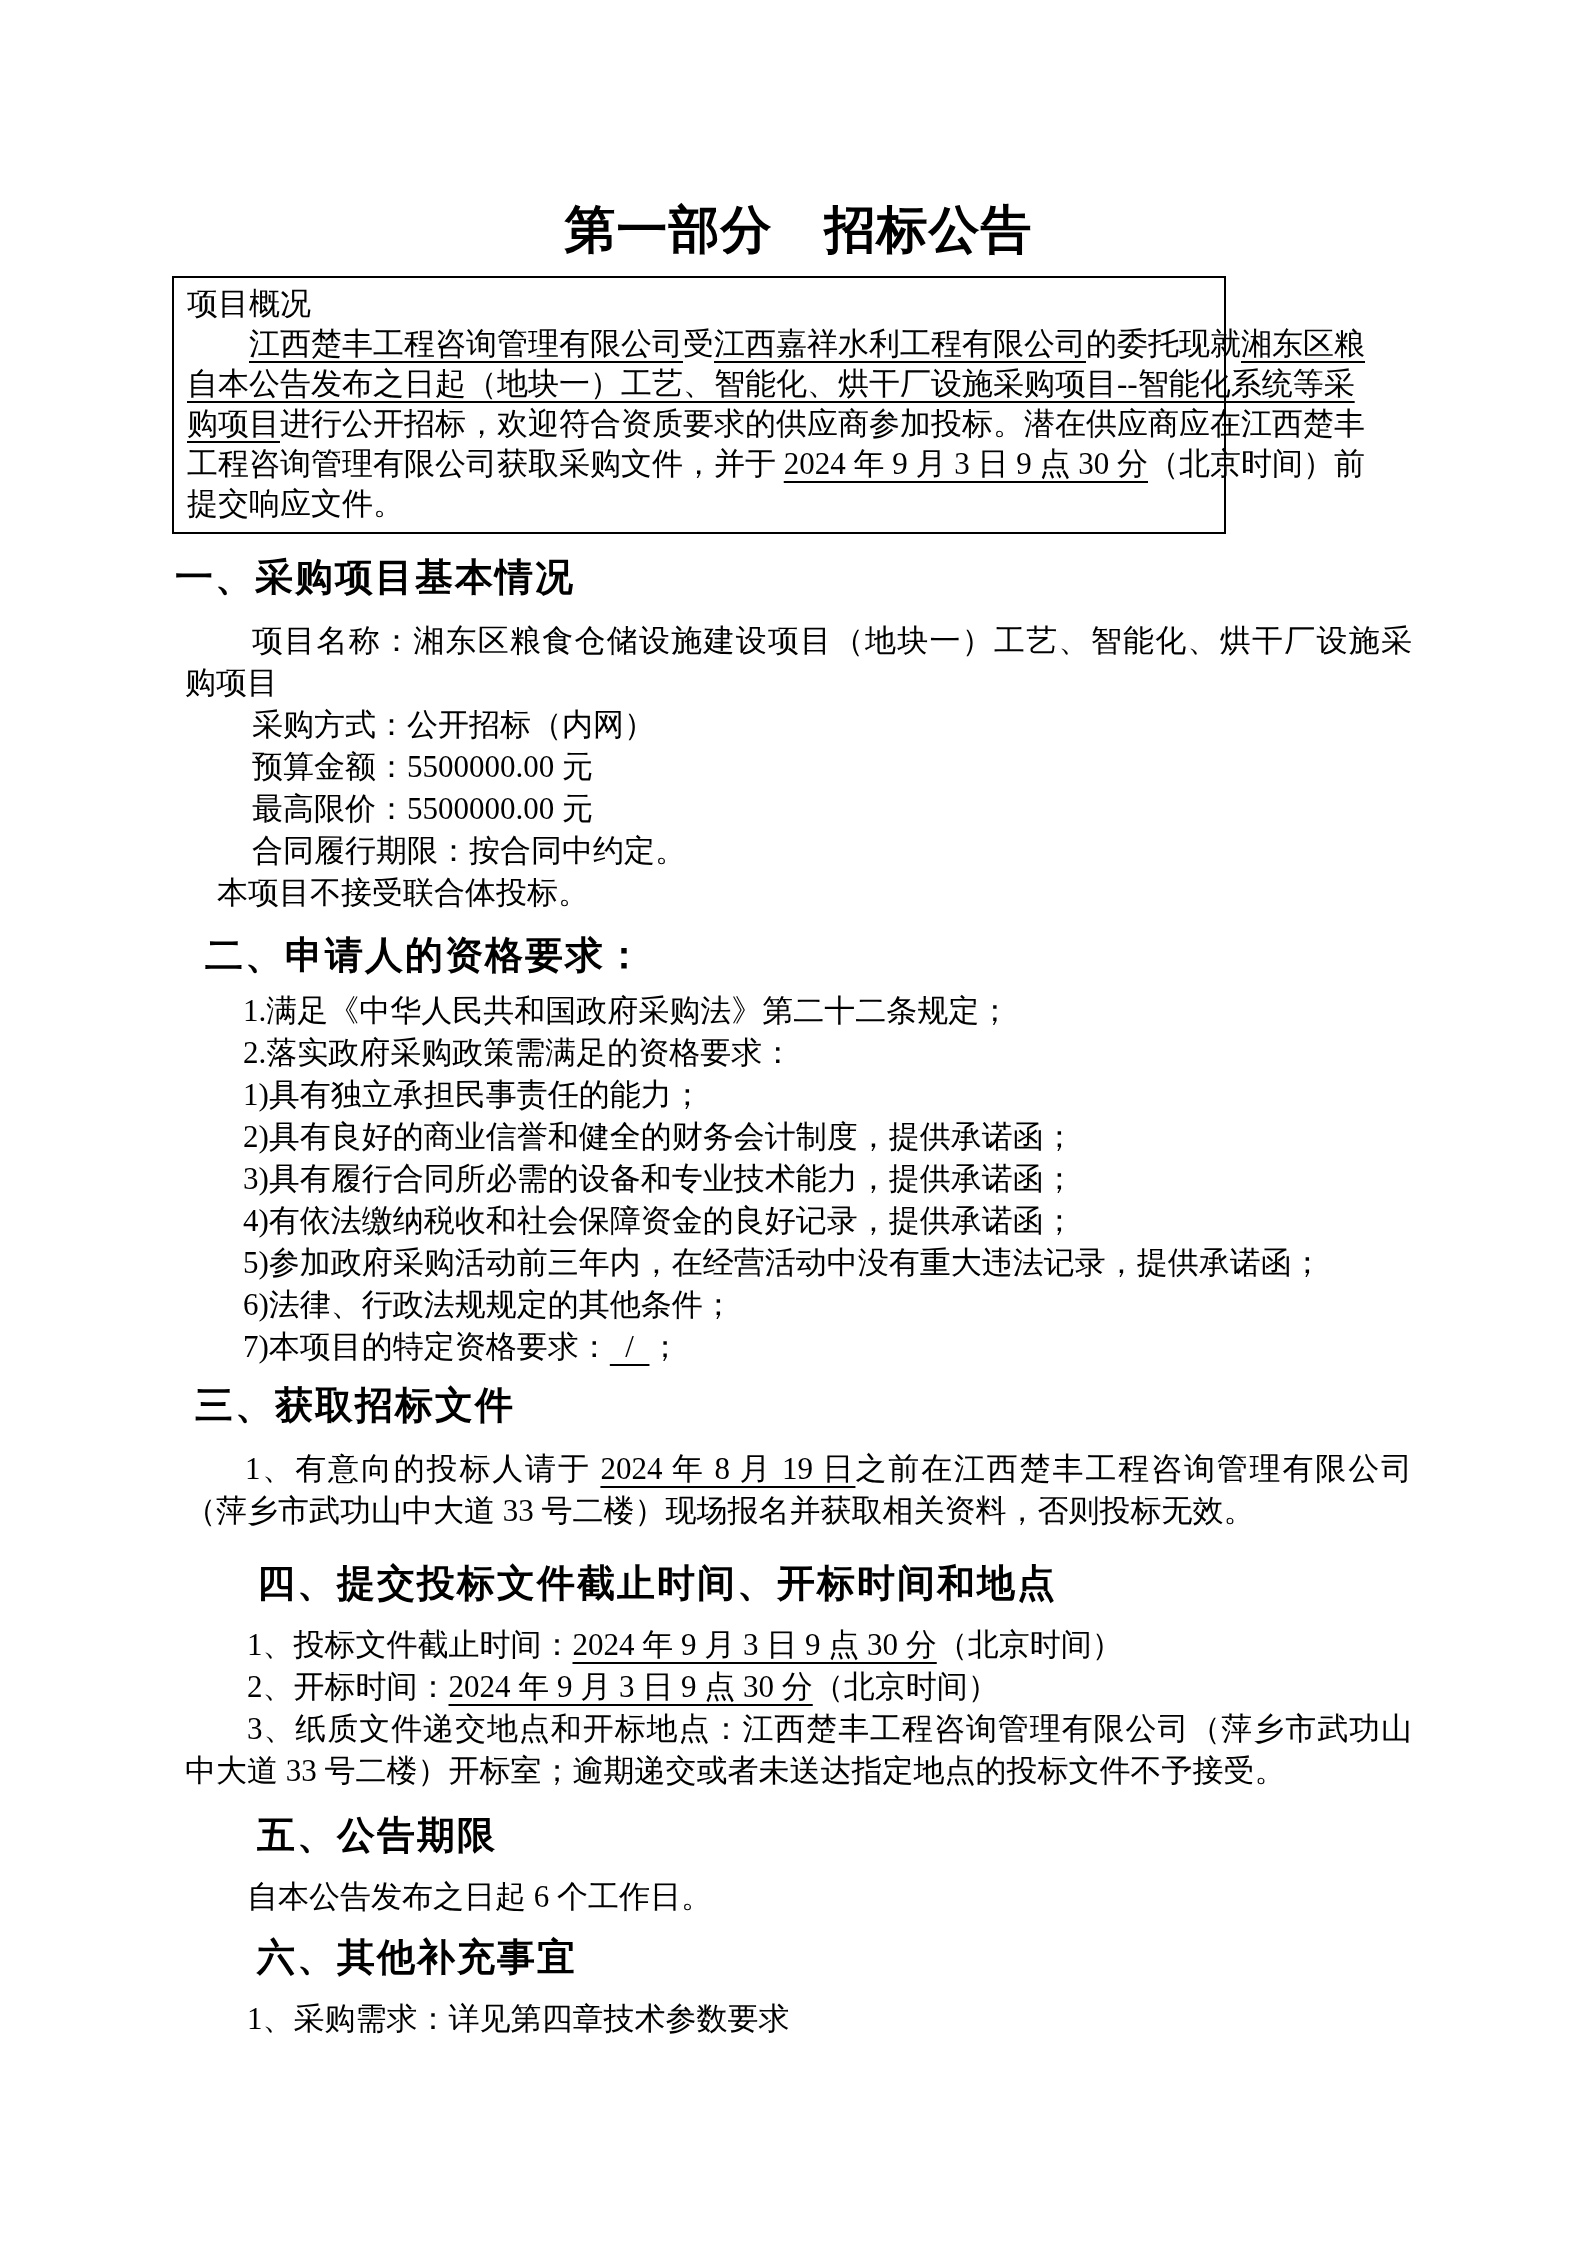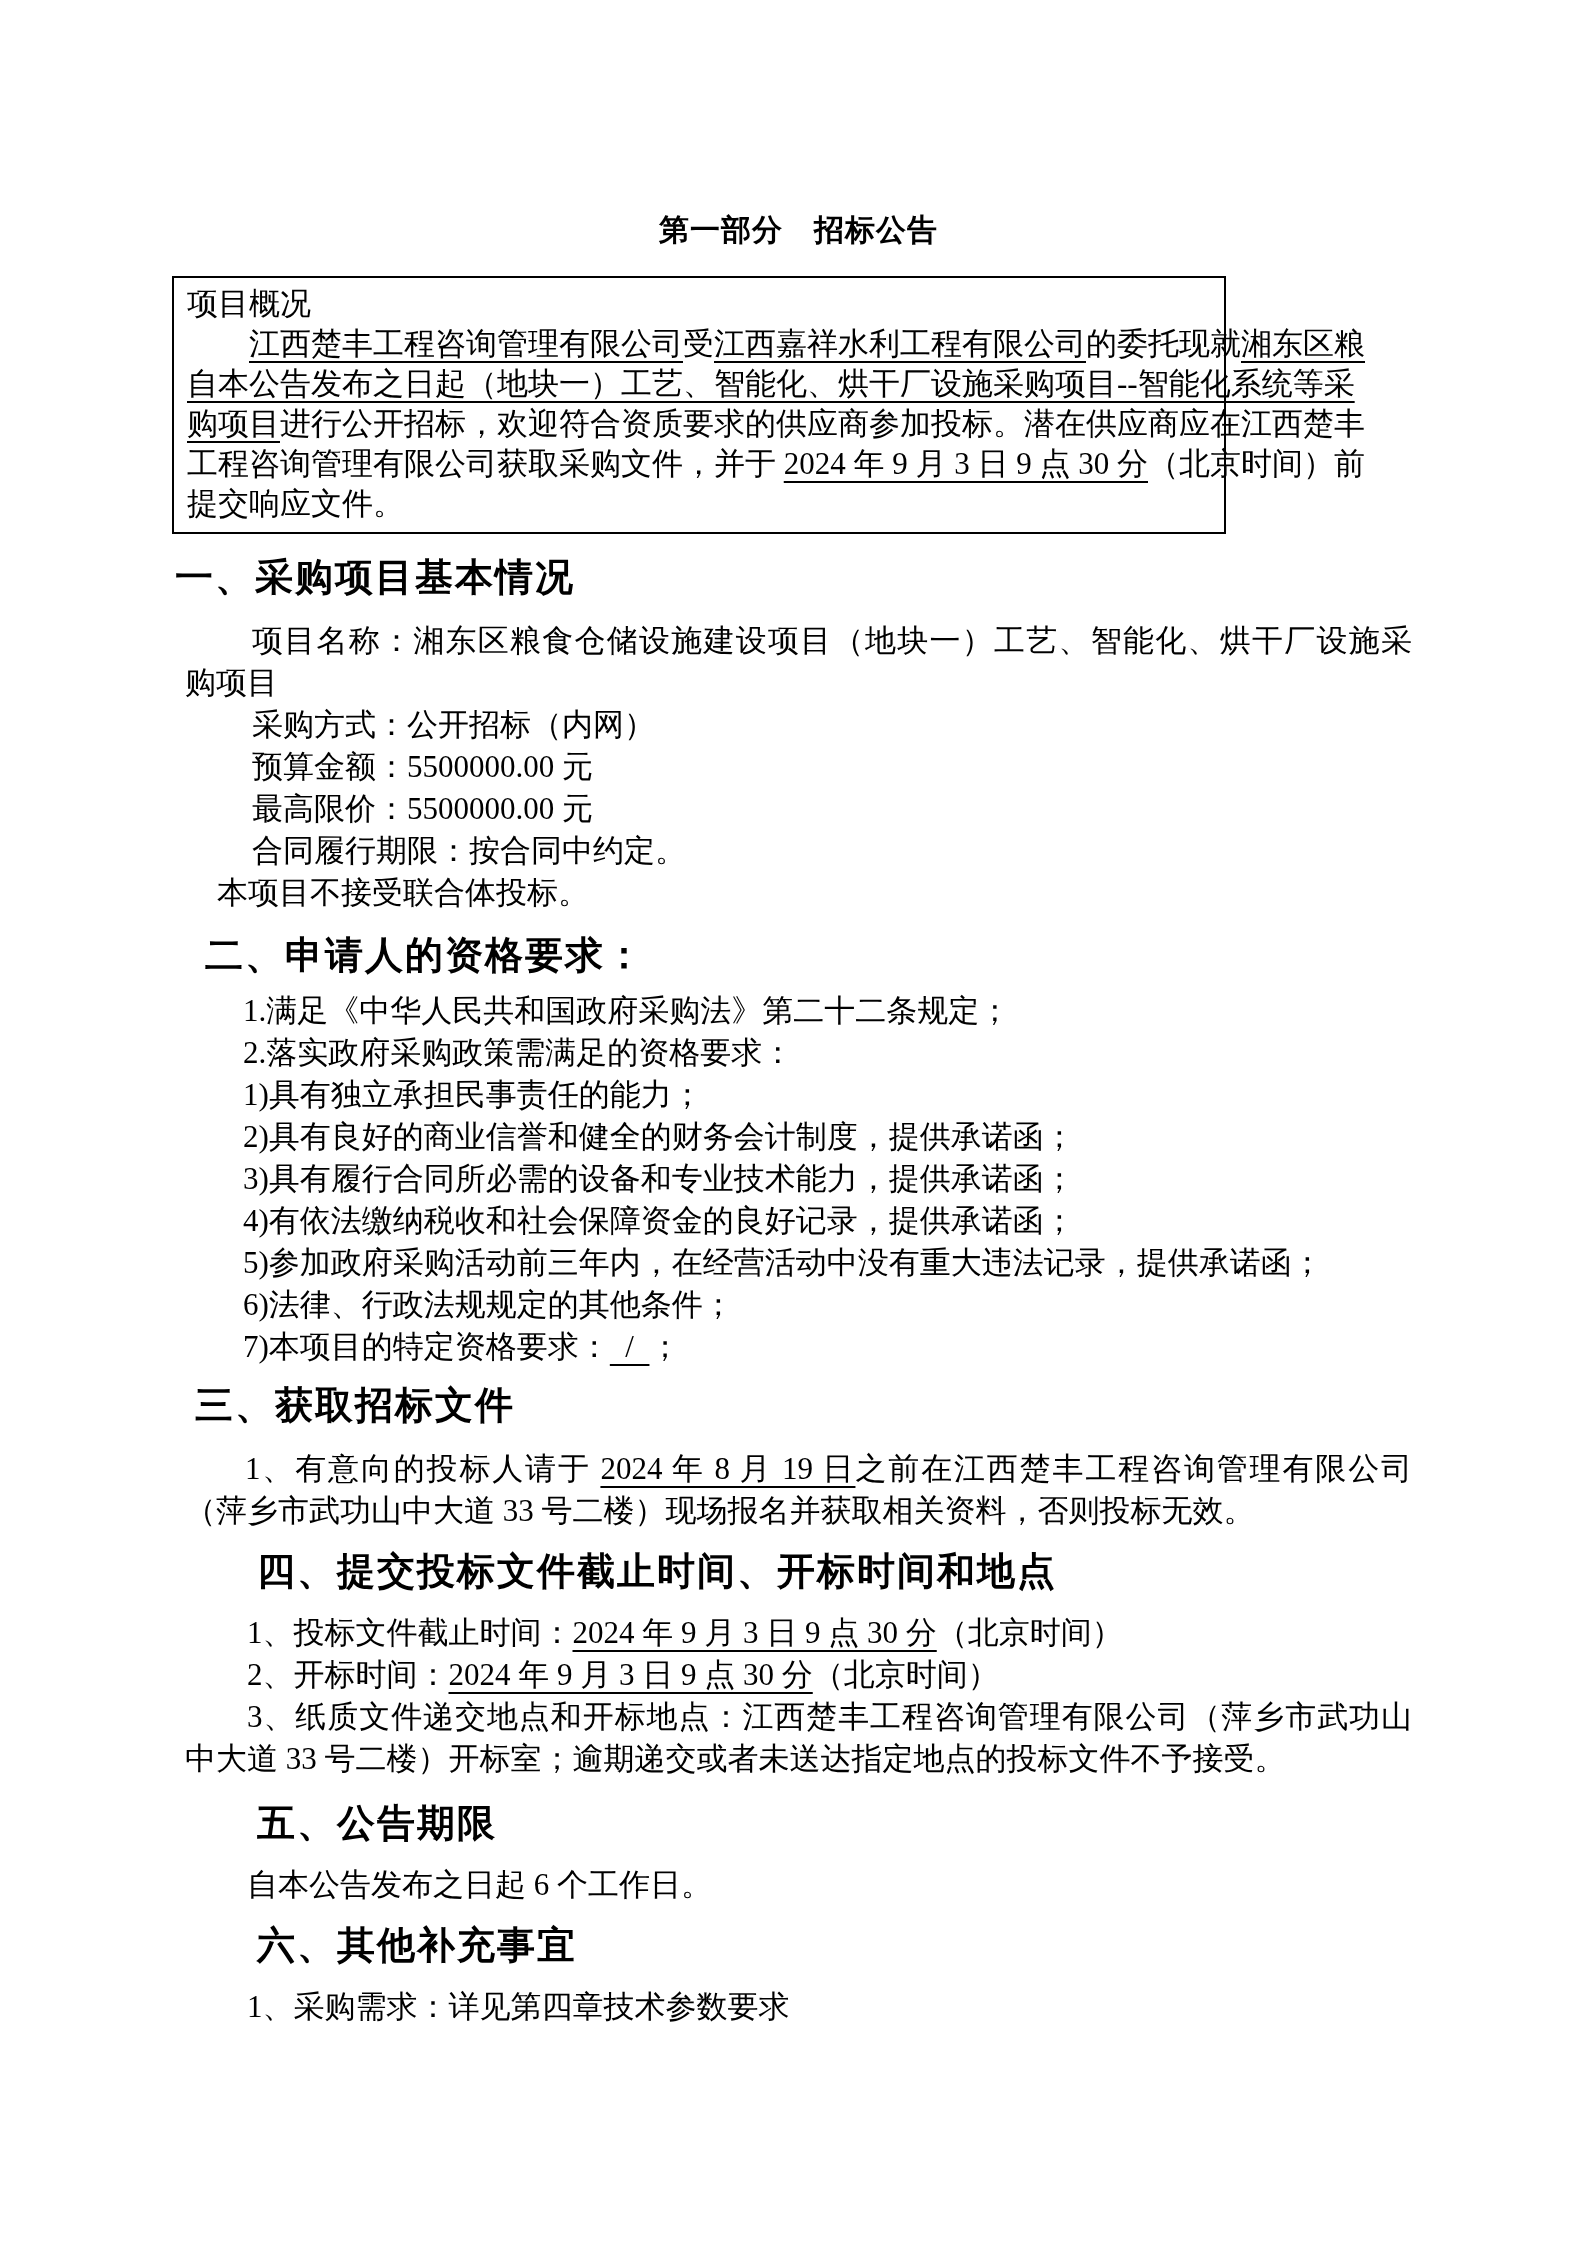--- a/index.html
+++ b/index.html
@@ -11,21 +11,21 @@
     box-sizing:border-box;
     padding:206px 175px 0 185px;
     font-family:"Liberation Serif", serif;
     font-size:31px;
     line-height:42px;
     color:#000000;
     overflow:hidden;
   }
   .title {
     text-align:center;
-    font-size:30px;
+    font-size:51px;
     font-weight:bold;
     line-height:48px;
     letter-spacing:1px;
     white-space:nowrap;
   }
   .box {
     box-sizing:border-box;
     width:1054px;
     margin:22px 0 0 -13px;
     border:2px solid #000;
@@ -43,21 +43,21 @@
   .heading {
     font-weight:bold;
     font-size:38px;
     line-height:46px;
     letter-spacing:2px;
     white-space:nowrap;
   }
   .h1 { margin:20px 0 0 -10px; }
   .h2 { margin:18px 0 0 20px; }
   .h3 { margin:14px 0 0 10px; }
-  .h4 { margin:16px 0 0 72px; }
+  .h4 { margin:28px 0 0 72px; }
   .h5 { margin:20px 0 0 72px; }
   .h6 { margin:16px 0 0 72px; }
   .line { white-space:nowrap; }
   .ml58 { margin-left:58px; }
   .ml60 { margin-left:32px; }
   .ml62 { margin-left:62px; }
   .ml67 { margin-left:67px; }
   .mt20 { margin-top:20px; }
   .mt18 { margin-top:18px; }
   .mt12 { margin-top:12px; }

